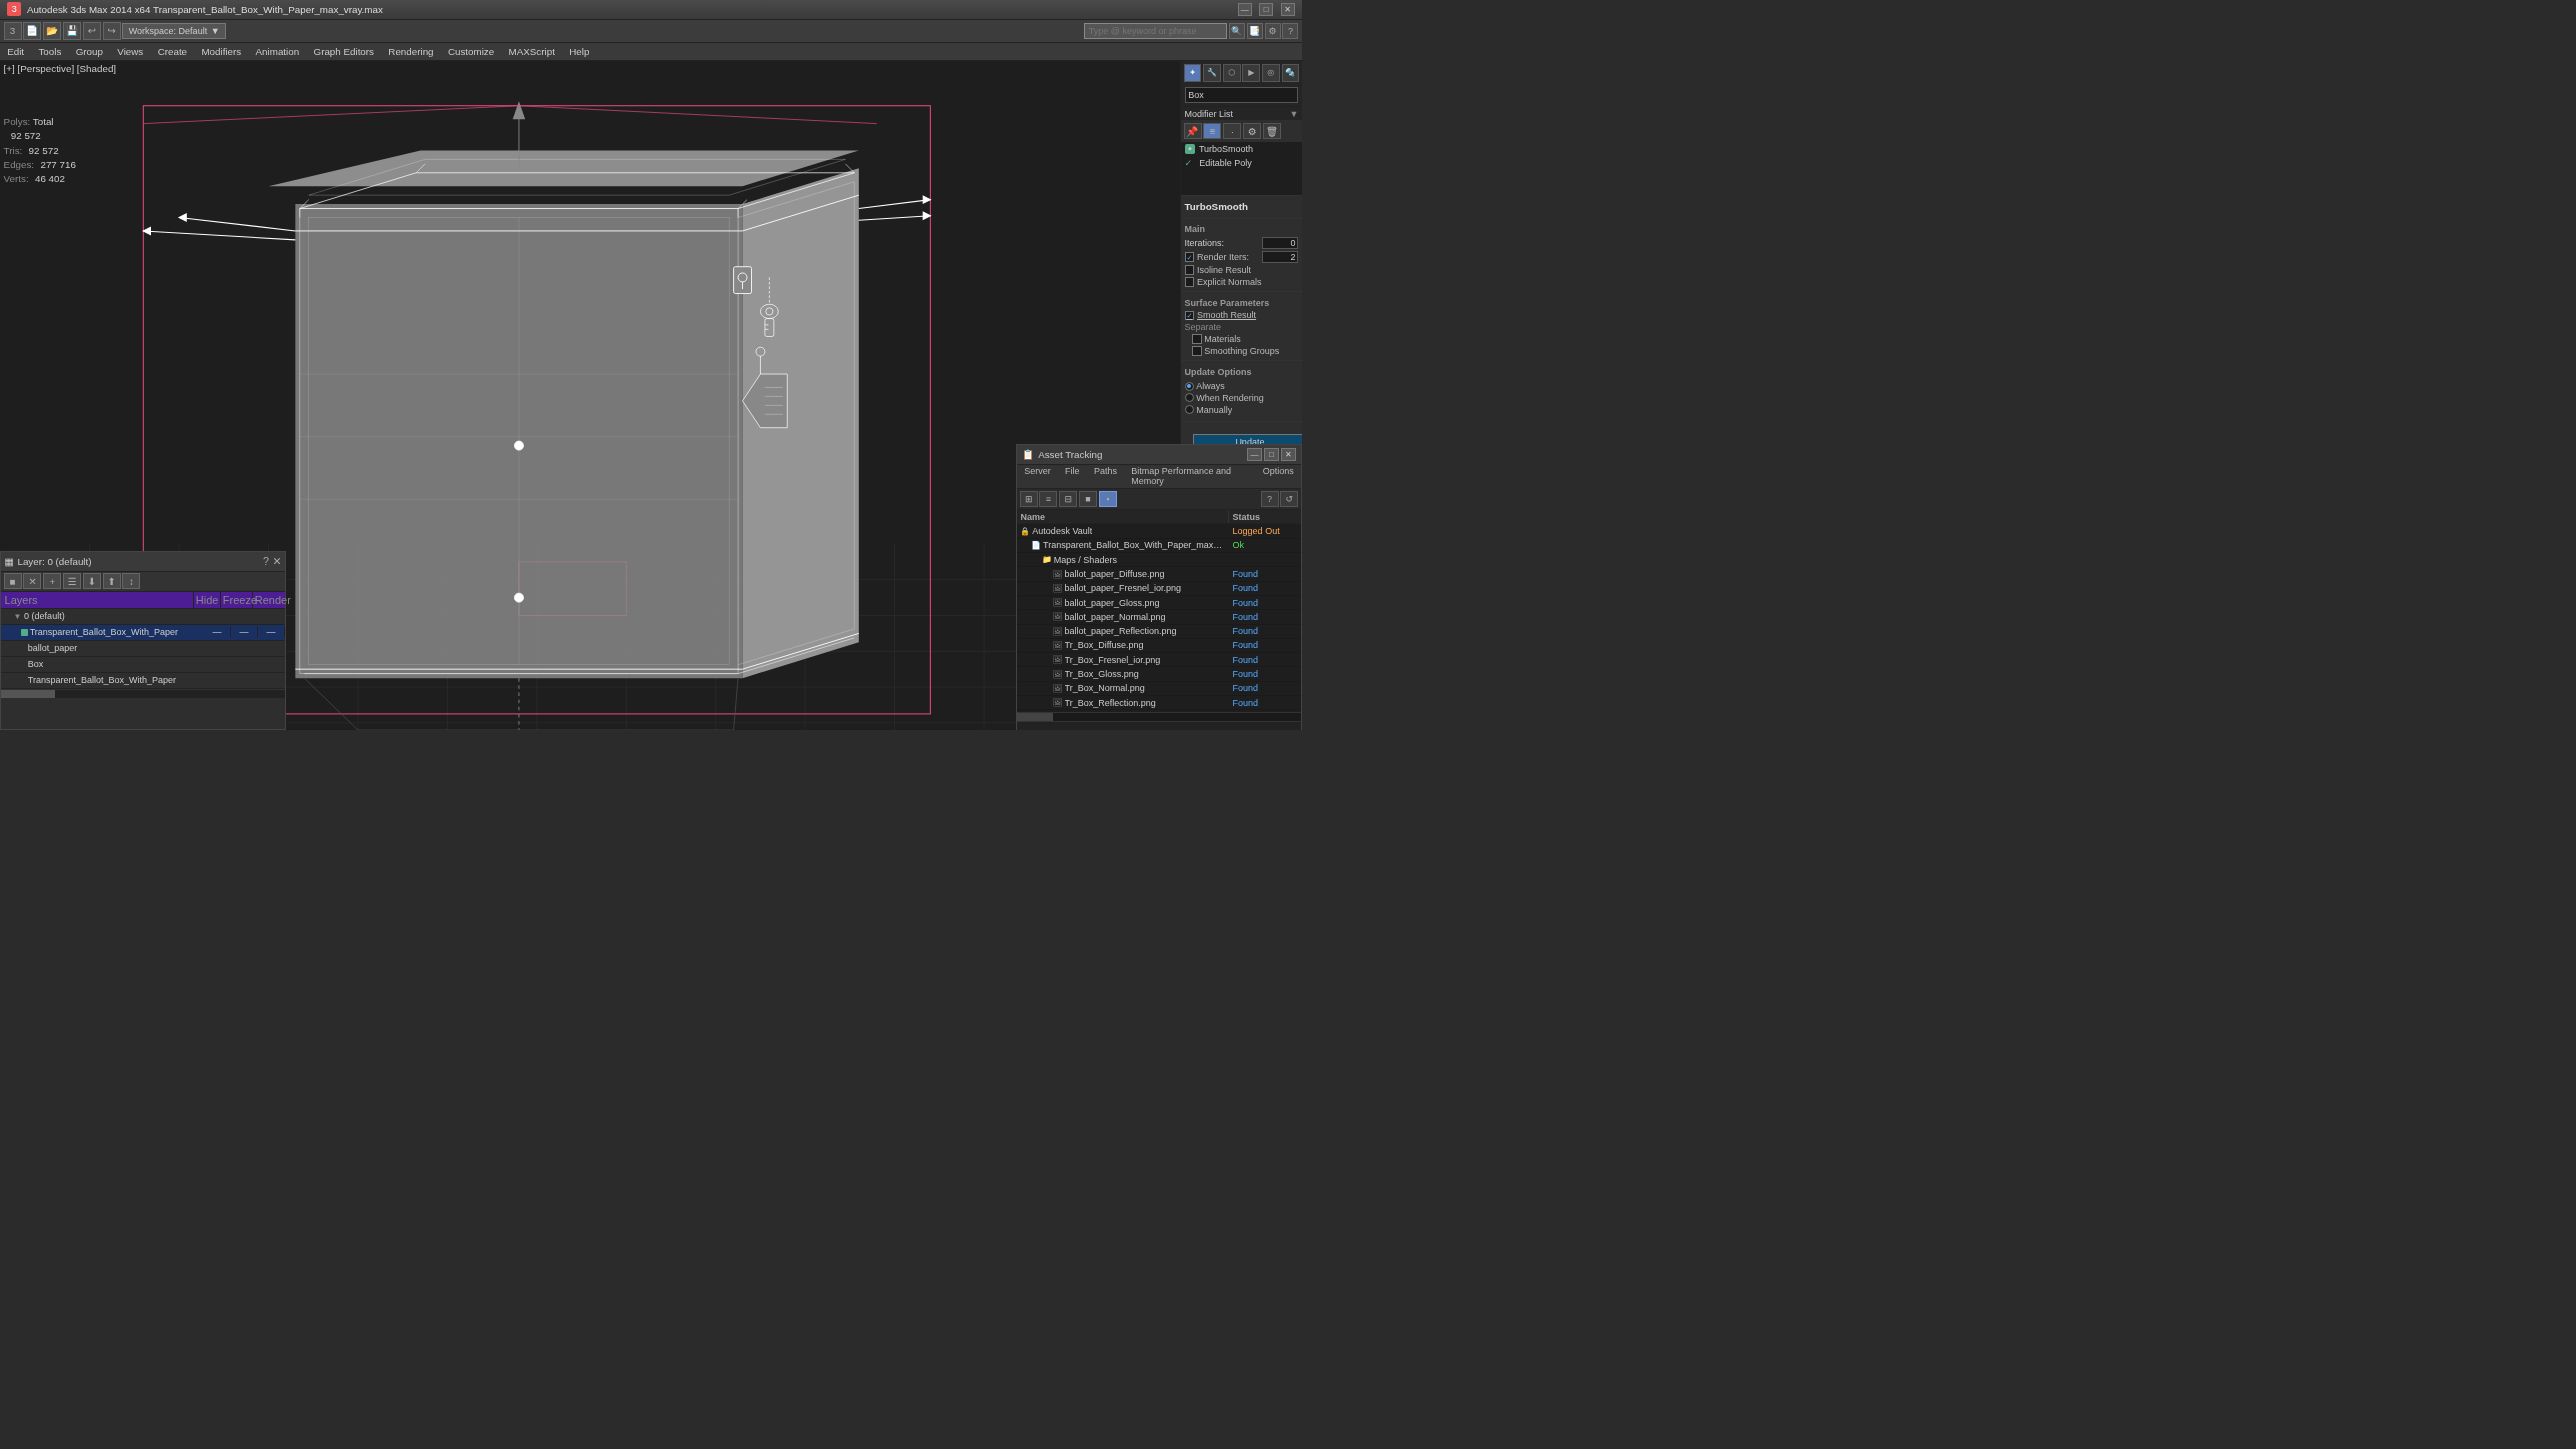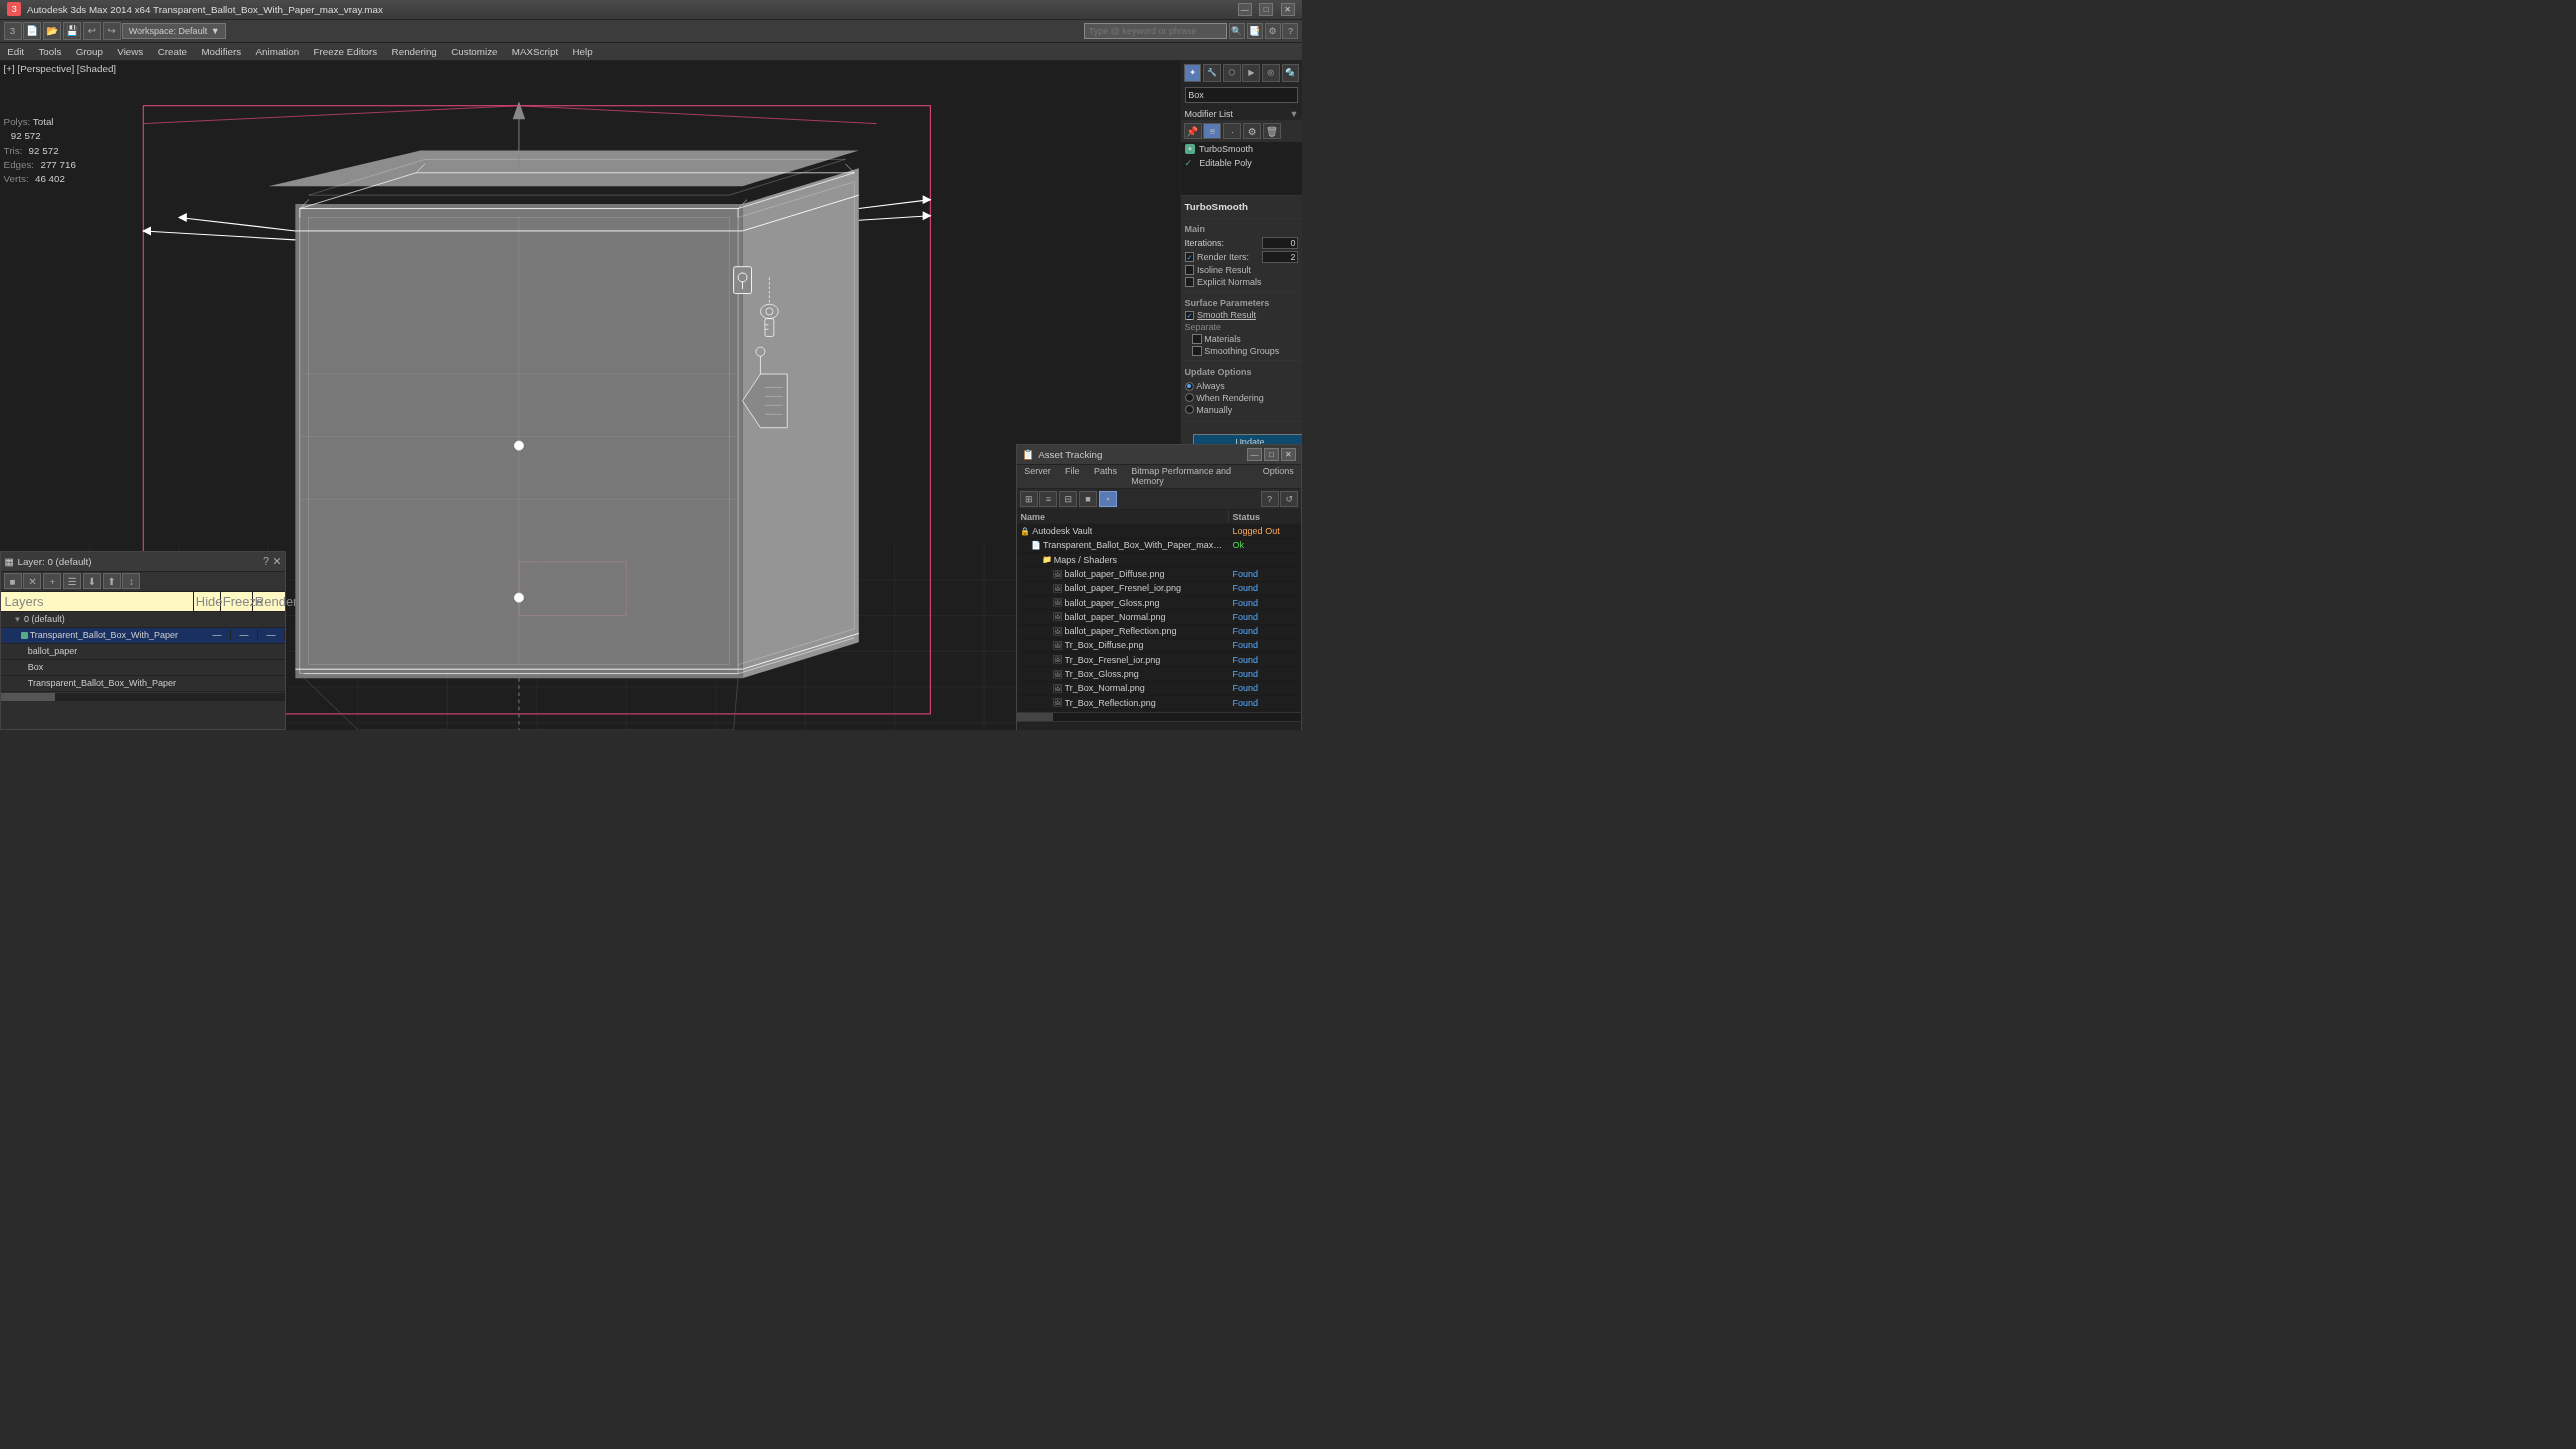--- a/index.html
+++ b/index.html
@@ -338,23 +338,23 @@
     .layers-tb-btn {
       width: 18px; height: 16px;
       background: #4a4a4a;
       border: 0.9px solid #666;
       display: flex; align-items: center; justify-content: center;
       cursor: pointer;
       font-size: 9.8px; color: #aaa;
     }
     .layers-col-header {
       display: flex;
-      background: #fef9c3;
+      background: #4c1d95;
       border-bottom: 0.9px solid #222;
-      font-size: 13px;
+      font-size: 11px;
       color: #888;
     }
     .layers-row {
       display: flex;
       align-items: center;
       font-size: 9px;
       color: #ccc;
       border-bottom: 0.9px solid #222;
       height: 16px;
     }
@@ -519,21 +519,21 @@
 </div>
 
 <div id="menubar">
 <div class="menu-item">Edit</div>
     <div class="menu-item">Tools</div>
     <div class="menu-item">Group</div>
     <div class="menu-item">Views</div>
     <div class="menu-item">Create</div>
     <div class="menu-item">Modifiers</div>
     <div class="menu-item">Animation</div>
-    <div class="menu-item">Freeze Editors</div>
+    <div class="menu-item">Graph Editors</div>
     <div class="menu-item">Rendering</div>
     <div class="menu-item">Customize</div>
     <div class="menu-item">MAXScript</div>
     <div class="menu-item">Help</div>
   </div>
 
 <div id="viewport">
 
   <svg class="grid-overlay" xmlns="http://www.w3.org/2000/svg" width="1181" height="669" viewBox="0 0 1320 748">
     <defs>

